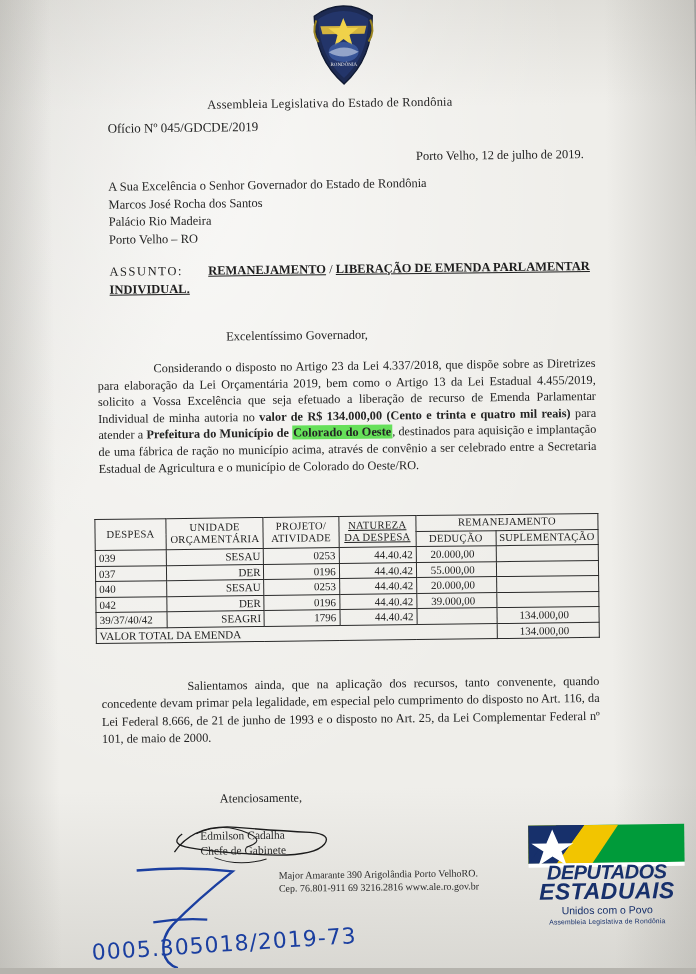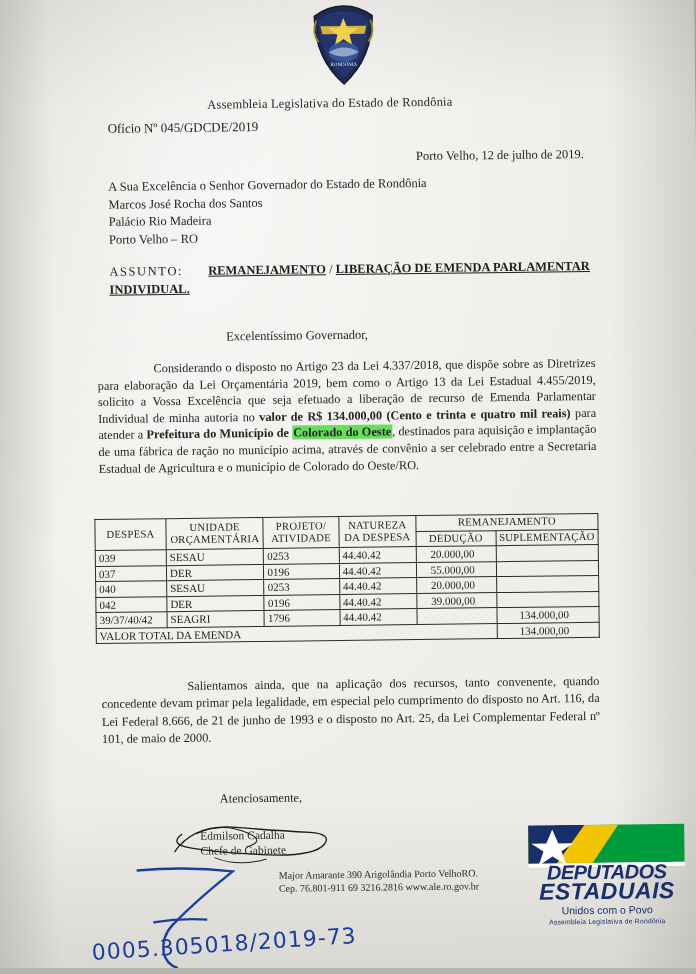--- a/index.html
+++ b/index.html
@@ -150,27 +150,27 @@
     font-size: 11px;
     color: #1d1d1d;
   }
   #tbl td, #tbl th {
     border: 1px solid #2b2b2b;
     padding: 1px 3px;
     font-weight: normal;
     line-height: 12.5px;
   }
   #tbl th { text-align: center; font-size: 10.6px; letter-spacing: .3px; }
-  .c { text-align: left; margin-top: 28px; }
+  .c { text-align: right; margin-top: 28px; }
   .r { text-align: center; padding-right: 10px !important; }
   .l { text-align: left; }
   .h-em { width: 74px; }
   .h-un { width: 92px; }
   .h-pa { width: 76px; }
-  .h-nd { width: 82px; }
+  .h-nd { width: 82px; text-decoration: underline; }
   .h-ded { width: 90px; }
   .h-sup { width: 90px; }
 
   .body-p2 {
     position: absolute;
     left: 99px;
     top: 676px;
     width: 498px;
     font-size: 12.3px;
     line-height: 17.4px;

